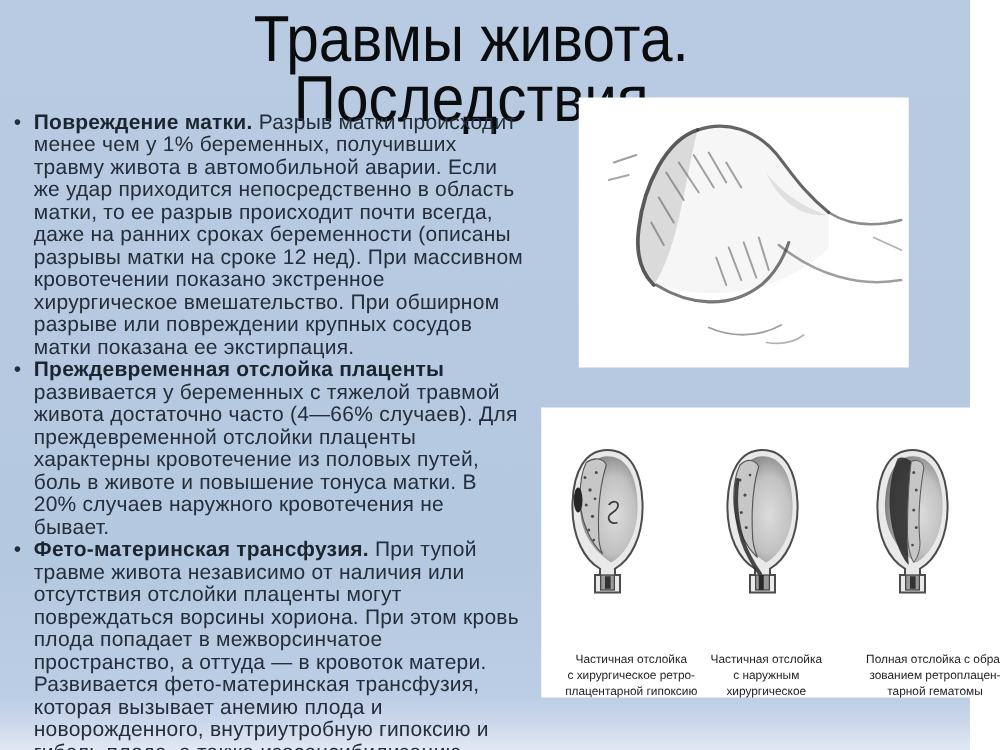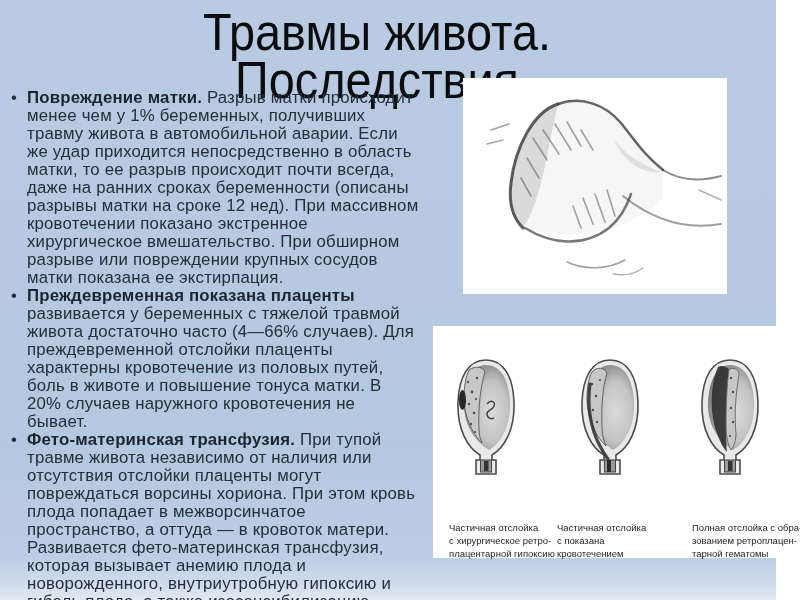--- a/index.html
+++ b/index.html
@@ -11,41 +11,41 @@
     text-align:center;font-size:52px;line-height:48px;color:#0b0c0e;
     transform:scaleX(.9);transform-origin:50% 0;white-space:nowrap;}
   
   .bullets{position:absolute;left:8px;top:89px;width:412px;z-index:3;
     font-size:16.8px;line-height:18px;color:#242e3a;letter-spacing:.2px;
     list-style:none;margin:0;padding:0;}
   .bullets li{position:relative;padding-left:19px;margin:0;}
   .bullets li::before{content:"•";position:absolute;left:3px;top:0;color:#242e3a;}
   .bullets b{color:#1b2530;}
   
-  .fig{position:absolute;background:#ffffff;z-index:2;}
+  .fig{position:absolute;background:#ffffff;z-index:2;text-align:center;}
   .fig-top{left:463px;top:78px;width:264px;height:216px;}
   .fig-bottom{left:433px;top:326px;width:354px;height:232px;}
   .uterus{position:absolute;top:32px;}
   .u1{left:18px;} .u2{left:142px;} .u3{left:262px;}
   .cap{position:absolute;top:195px;width:112px;font-size:9.5px;line-height:13px;color:#1d1d1d;}
   .cap1{left:16px;} .cap2{left:124px;} .cap3{left:259px;}
 </style>
 </head>
 <body>
 
 <div class="slide">
 
   <div class="title">
     <div>Травмы живота.</div>
     <div>Последствия</div>
   </div>
 
   <ul class="bullets">
     <li><b>Повреждение матки.</b><span> Разрыв матки происходит менее чем у 1% беременных, получивших травму живота в автомобильной аварии. Если же удар приходится непосредственно в область матки, то ее разрыв происходит почти всегда, даже на ранних сроках беременности (описаны разрывы матки на сроке 12 нед). При массивном кровотечении показано экстренное хирургическое вмешательство. При обширном разрыве или повреждении крупных сосудов матки показана ее экстирпация.</span></li>
-    <li><b>Преждевременная показана плаценты</b><span> развивается у беременных с тяжелой травмой живота достаточно часто (4—66% случаев). Для преждевременной отслойки плаценты характерны кровотечение из половых путей, боль в животе и повышение тонуса матки. В 20% случаев наружного кровотечения не бывает.</span></li>
+    <li><b>Преждевременная отслойка плаценты</b><span> развивается у беременных с тяжелой травмой живота достаточно часто (4—66% случаев). Для преждевременной отслойки плаценты характерны кровотечение из половых путей, боль в животе и повышение тонуса матки. В 20% случаев наружного кровотечения не бывает.</span></li>
     <li><b>Фето-материнская трансфузия.</b><span> При тупой травме живота независимо от наличия или отсутствия отслойки плаценты могут повреждаться ворсины хориона. При этом кровь плода попадает в межворсинчатое пространство, а оттуда — в кровоток матери. Развивается фето-материнская трансфузия, которая вызывает анемию плода и новорожденного, внутриутробную гипоксию и гибель плода, а также изосенсибилизацию матери эритроцитарными антигенами плода.</span></li>
   </ul>
 
   <div class="fig fig-top">
     <svg width="264" height="216" viewBox="0 0 264 216" xmlns="http://www.w3.org/2000/svg">
       <path d="M95,26 C118,18 142,26 158,45 C170,62 182,78 200,92 L200,120 C160,160 100,162 62,150 C50,134 46,120 48,105 C52,70 70,34 95,26 Z" fill="#bdbdbd" opacity=".14"></path>
       <path d="M95,26 C70,34 52,70 48,105 C45,128 52,142 60,150 C80,120 84,70 95,26 Z" fill="#6e6e6e" opacity=".20"></path>
       <path d="M150,60 C160,74 176,86 198,94 C180,96 160,84 150,60 Z" fill="#808080" opacity=".18"></path>
       <g stroke="#3f3f3f" fill="none" stroke-linecap="round">
         <path d="M95,26 C70,34 52,70 48,105 C45,128 52,142 60,150" stroke-width="3" opacity=".85"></path>
@@ -153,21 +153,21 @@
       <rect x="33" y="103" width="4.5" height="10" fill="#333"></rect>
     </svg>
 
     <div class="cap cap1">
       <div>Частичная отслойка</div>
       <div>с хирургическое ретро-</div>
       <div>плацентарной гипоксию</div>
     </div>
     <div class="cap cap2">
       <div>Частичная отслойка</div>
-      <div>с показана кровотечением</div>
+      <div>с наружным хирургическое</div>
     </div>
     <div class="cap cap3">
       <div>Полная отслойка с обра-</div>
       <div>зованием ретроплацен-</div>
       <div>тарной гематомы</div>
     </div>
   </div>
 
 </div>
 

